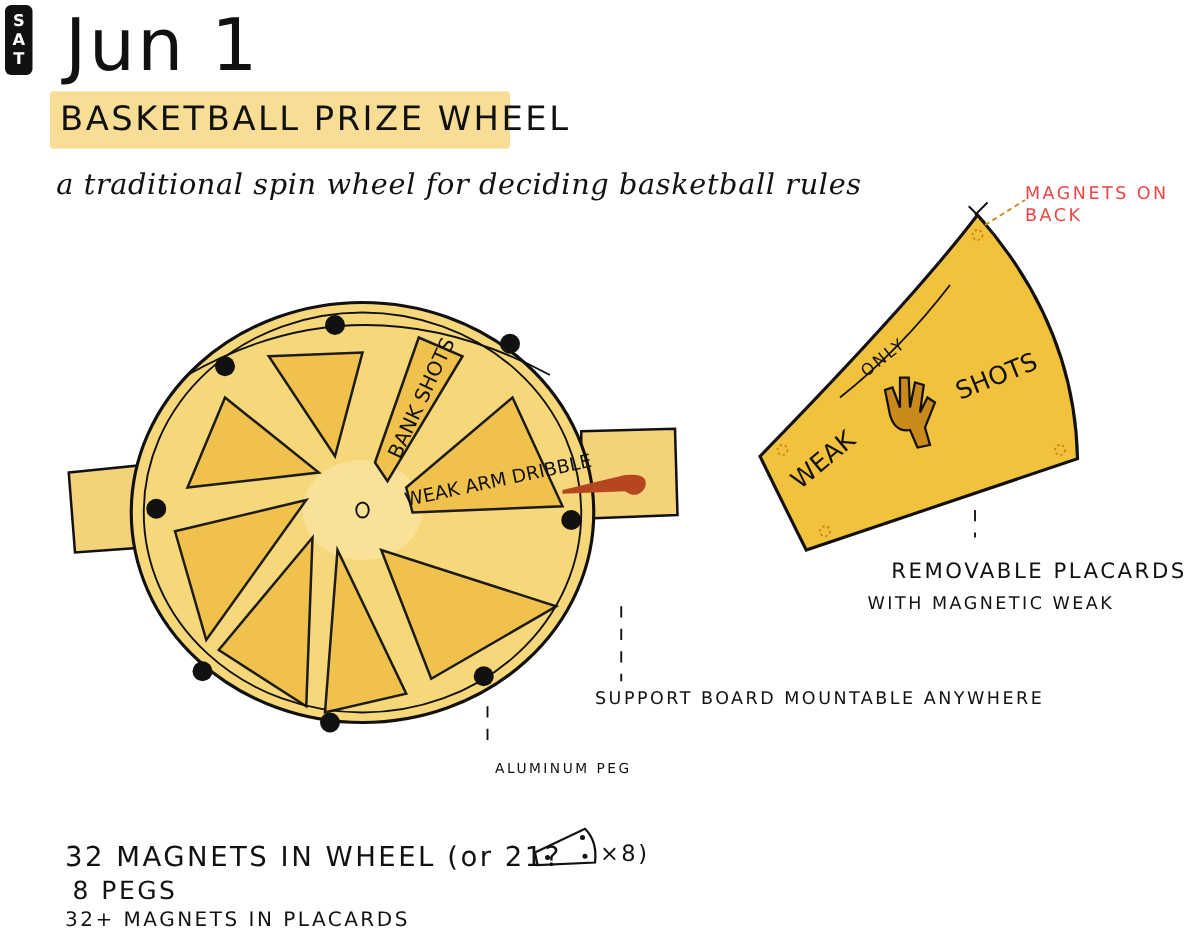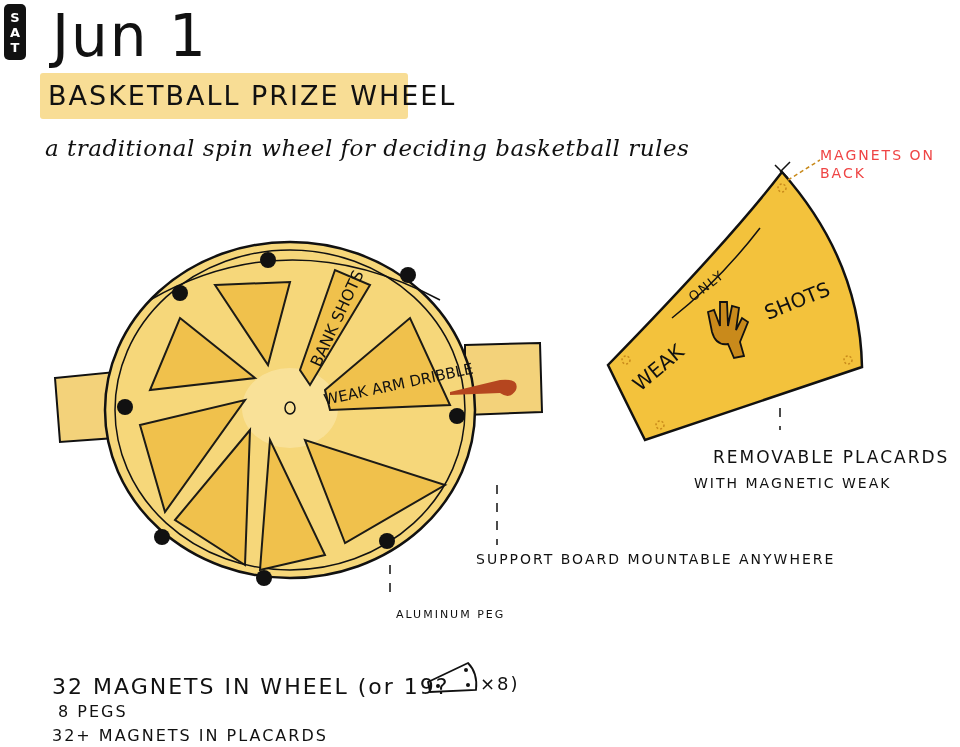--- a/index.html
+++ b/index.html
@@ -121,16 +121,16 @@
     <circle cx="468" cy="685" r="2" fill="#111"></circle>
   </g>
 </svg>
 
 <div class="abs note gold" style="left:820px; top:146px;">MAGNETS ON BACK</div>
 <div class="abs note-lg" style="left:713px; top:446px;">REMOVABLE PLACARDS</div>
 <div class="abs note" style="left:694px; top:474px;">WITH MAGNETIC WEAK</div>
 <div class="abs note" style="left:476px; top:550px;">SUPPORT BOARD MOUNTABLE ANYWHERE</div>
 <div class="abs note" style="left:380px; top:606px; font-size:11px;margin-left:16px;">ALUMINUM PEG</div>
 
-<div class="abs footer" style="left:52px; top:675px;">32 MAGNETS IN WHEEL (or 19?</div>
+<div class="abs footer" style="left:52px; top:675px;">32 MAGNETS IN WHEEL (or 21?</div>
 <div class="abs footer" style="left:480px; top:672px; font-size:18px;">×8)</div>
-<div class="abs footer" style="left:58px; top:700px; font-size:16px;">8 PEGS</div>
+<div class="abs footer" style="left:58px; top:700px; font-size:20px;">8 PEGS</div>
 <div class="abs footer" style="left:52px; top:724px; font-size:16px;">32+ MAGNETS IN PLACARDS</div>
 
 </body></html>

